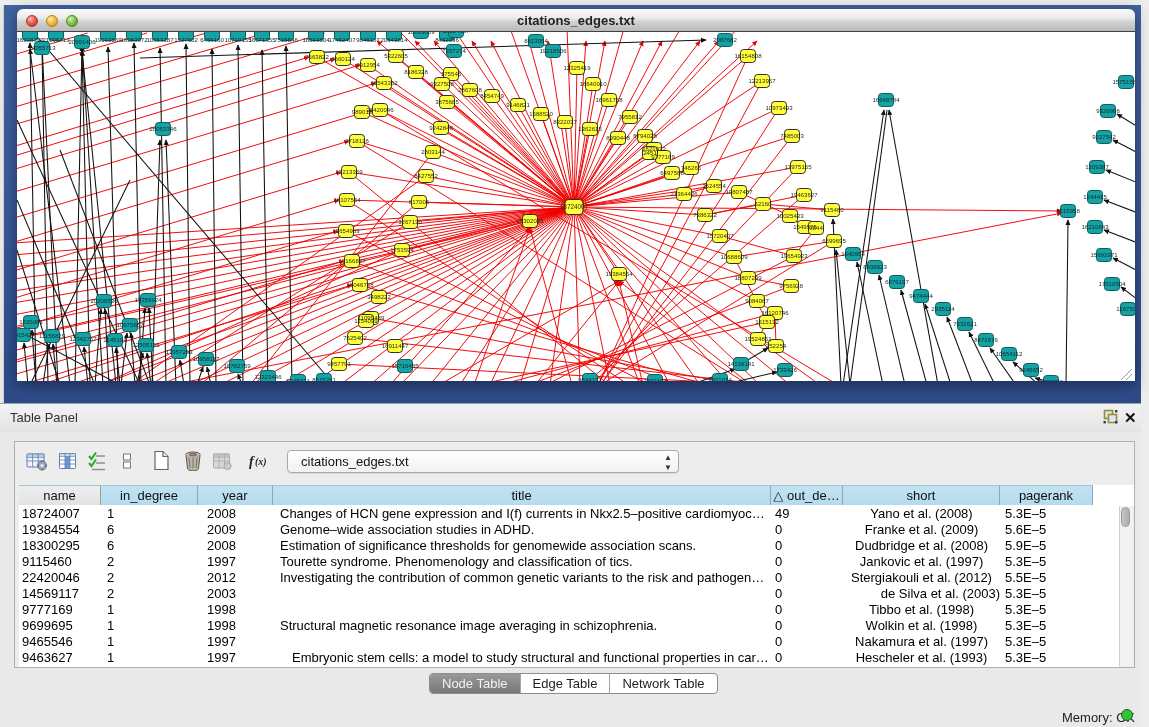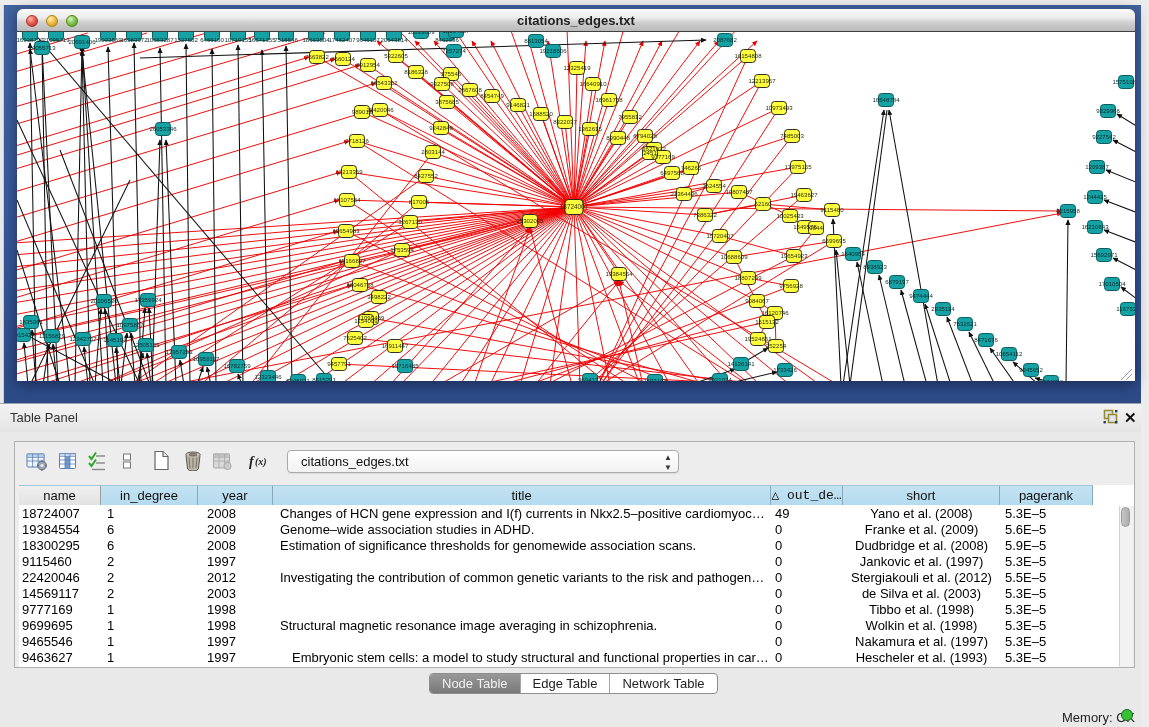--- a/index.html
+++ b/index.html
@@ -680,21 +680,21 @@
     </svg></div>
 <div class="ti" style="left:248px;top:452px"><svg width="22" height="18" viewBox="0 0 22 18">
       <text x="1" y="13.5" font-family="Liberation Serif, serif" font-style="italic" font-weight="bold" font-size="14" fill="#222">f</text>
       <text x="7" y="13" font-family="Liberation Serif, serif" font-style="italic" font-weight="bold" font-size="10" fill="#222">(x)</text>
     </svg></div>
 <div id="dd">citations_edges.txt<span>▲<br>▼</span></div>
 <div class="hc" style="left:19px;width:82px;background:linear-gradient(180deg,#efefef,#e2e2e2);border-right:1px solid #9c9c9c;">name</div>
 <div class="hc" style="left:101px;width:97px;">in_degree</div>
 <div class="hc" style="left:198px;width:75px;">year</div>
 <div class="hc" style="left:273px;width:498px;">title</div>
-<div class="hc" style="left:771px;width:72px;font-family:Liberation Mono, monospace;">△ out_de…</div>
+<div class="hc" style="left:771px;width:72px;">△ out_de…</div>
 <div class="hc" style="left:843px;width:157px;">short</div>
 <div class="hc" style="left:1000px;width:93px;">pagerank</div>
 <div style="left:1093px;top:485px;width:41px;height:21px;background:#fff;"></div>
 <div id="rowsbg"></div>
 <div class="tr" style="top:506px">
     <span style="left:22px">18724007</span>
     <span style="left:107px">1</span>
     <span style="left:207px">2008</span>
     <span style="left:280px;width:488px" class="clip">Changes of HCN gene expression and I(f) currents in Nkx2.5–positive cardiomyoc…</span>
     <span style="left:775px">49</span>
@@ -716,39 +716,40 @@
     <span style="left:207px">2008</span>
     <span style="left:280px;width:488px" class="clip">Estimation of significance thresholds for genomewide association scans.</span>
     <span style="left:775px">0</span>
     <span style="left:843px;width:157px;text-align:center" class="clip">Dudbridge et al. (2008)</span>
     <span style="left:1005px">5.9E–5</span>
   </div>
 <div class="tr" style="top:554px">
     <span style="left:22px">9115460</span>
     <span style="left:107px">2</span>
     <span style="left:207px">1997</span>
+    <span style="left:280px;width:488px" class="clip">Tourette syndrome. Phenomenology and classification of tics.</span>
     <span style="left:775px">0</span>
     <span style="left:843px;width:157px;text-align:center" class="clip">Jankovic et al. (1997)</span>
     <span style="left:1005px">5.3E–5</span>
   </div>
 <div class="tr" style="top:570px">
     <span style="left:22px">22420046</span>
     <span style="left:107px">2</span>
     <span style="left:207px">2012</span>
     <span style="left:280px;width:488px" class="clip">Investigating the contribution of common genetic variants to the risk and pathogen…</span>
     <span style="left:775px">0</span>
     <span style="left:843px;width:157px;text-align:center" class="clip">Stergiakouli et al. (2012)</span>
     <span style="left:1005px">5.5E–5</span>
   </div>
 <div class="tr" style="top:586px">
     <span style="left:22px">14569117</span>
     <span style="left:107px">2</span>
     <span style="left:207px">2003</span>
     <span style="left:775px">0</span>
-    <span style="left:843px;width:157px;text-align:center" class="clip">de Silva et al. (2003)</span>
+    <span style="left:843px;width:157px;text-align:right" class="clip">de Silva et al. (2003)</span>
     <span style="left:1005px">5.3E–5</span>
   </div>
 <div class="tr" style="top:602px">
     <span style="left:22px">9777169</span>
     <span style="left:107px">1</span>
     <span style="left:207px">1998</span>
     <span style="left:775px">0</span>
     <span style="left:843px;width:157px;text-align:center" class="clip">Tibbo et al. (1998)</span>
     <span style="left:1005px">5.3E–5</span>
   </div>

